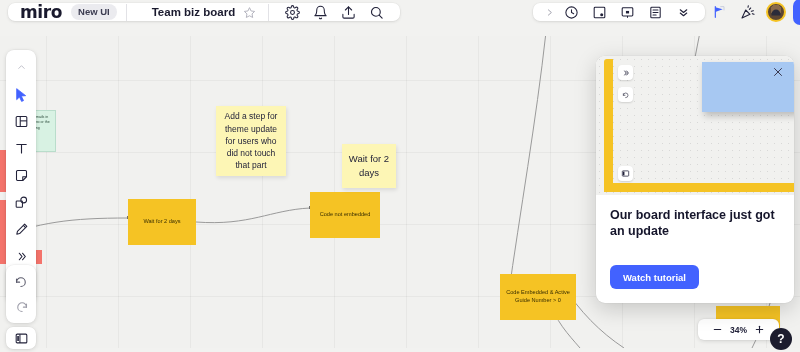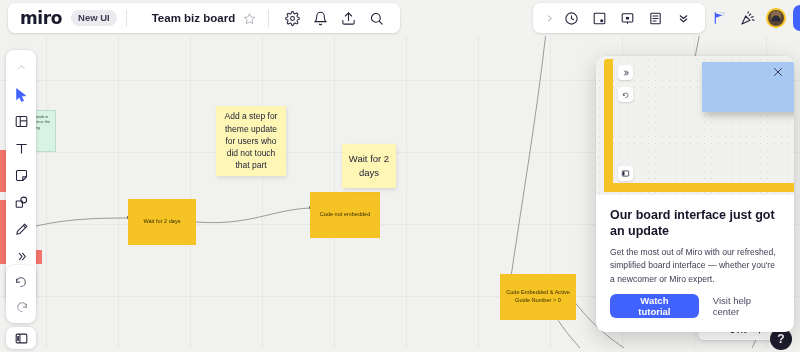--- a/index.html
+++ b/index.html
@@ -23,21 +23,21 @@
     background-position: -26px -24px;
   }
   #connectors { position: absolute; left: 0; top: 0; width: 800px; height: 316px; }
 
   
   #topbar {
     position: absolute; left: 0; top: 0; width: 800px; height: 36px;
     background: #f2f2f0;
   }
   .bar-group {
-    position: absolute; top: 3px; height: 30px;
+    position: absolute; top: 3px; height: 18px;
     background: #fff; border-radius: 7px;
     display: flex; align-items: center;
     box-shadow: 0 1px 3px rgba(0,0,0,.10), 0 0 0 .5px rgba(0,0,0,.04);
   }
   #grp-left  { left: 8px;  padding: 0 10px 0 12px; }
   #grp-right { left: 533px; padding: 0 8px; }
   #grp-far   { left: 700px; padding: 0 6px; background: transparent; box-shadow: none; }
 
   .miro-logo {
     font-family: "DejaVu Sans", sans-serif;
@@ -146,21 +146,21 @@
     position: absolute; left: 106px; top: 6px; width: 96px; height: 50px;
     background: #a7c8f2; box-shadow: 2px 4px 7px rgba(0,0,0,.22);
   }
   #popup-close {
     position: absolute; right: 8px; top: 8px; width: 16px; height: 16px;
     display: flex; align-items: center; justify-content: center; cursor: pointer;
   }
   #popup-body { padding: 12px 14px 14px; }
   #popup-title { font-size: 12.5px; font-weight: 700; color: #15152b; line-height: 1.28; }
   #popup-desc { font-size: 8.6px; color: #3c3c52; line-height: 1.55; margin-top: 7px; }
-  #popup-actions { display: flex; align-items: center; margin-top: 8px; }
+  #popup-actions { display: flex; align-items: center; margin-top: 26px; }
   #watch-btn {
     background: #4262ff; color: #fff; border: none; border-radius: 6px;
     height: 24px; padding: 0 13px; font-size: 9.5px; font-weight: 600;
     cursor: pointer; font-family: "Liberation Sans", sans-serif;
   }
   #help-link {
     font-size: 9.5px; color: #4a4a62; margin-left: 14px; cursor: pointer;
   }
 
   
@@ -427,24 +427,22 @@
       <div id="mini-blue"></div>
       <div id="popup-close">
         <svg width="12" height="12" viewBox="0 0 24 24" fill="none" stroke="#3a3a52" stroke-width="2" stroke-linecap="round">
           <line x1="5" y1="5" x2="19" y2="19"></line>
             <line x1="19" y1="5" x2="5" y2="19"></line>
         </svg>
       </div>
     </div>
     <div id="popup-body">
       <div id="popup-title">Our board interface just got an update</div>
-      <div id="popup-desc">Get the most out of Miro with our refreshed, simplified board interface — whether you're a newcomer or Miro expert.</div>
       <div id="popup-actions">
         <button id="watch-btn">Watch tutorial</button>
-        <span id="help-link">Visit help center</span>
       </div>
     </div>
   </div>
 
   <div id="zoomctl">
     <span class="ic">
       <svg width="11" height="11" viewBox="0 0 24 24" fill="none" stroke="#22223a" stroke-width="2.4" stroke-linecap="round">
         <line x1="5" y1="12" x2="19" y2="12"></line>
       </svg>
     </span>

